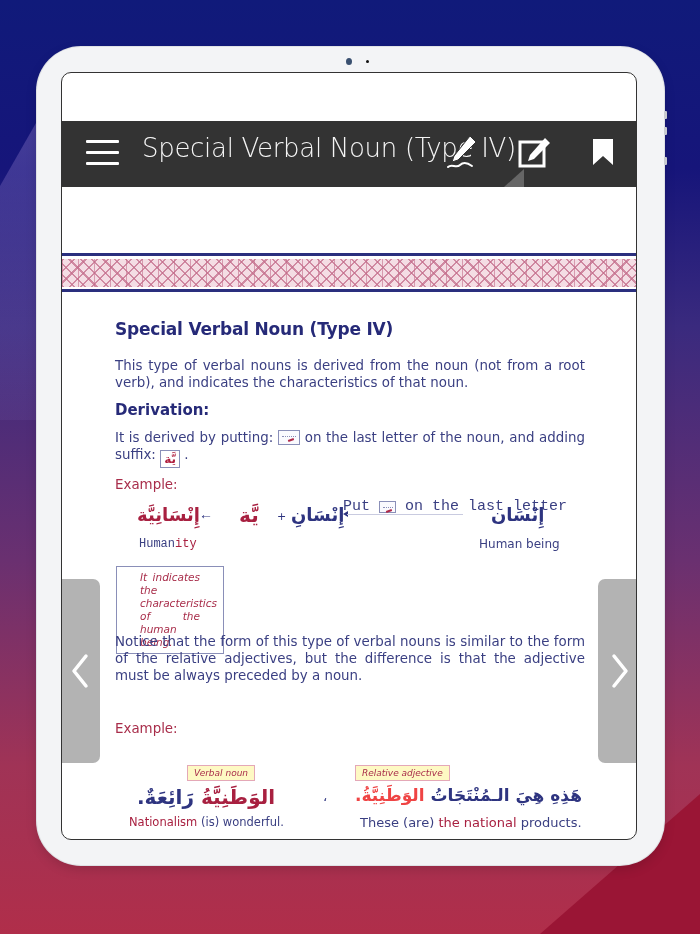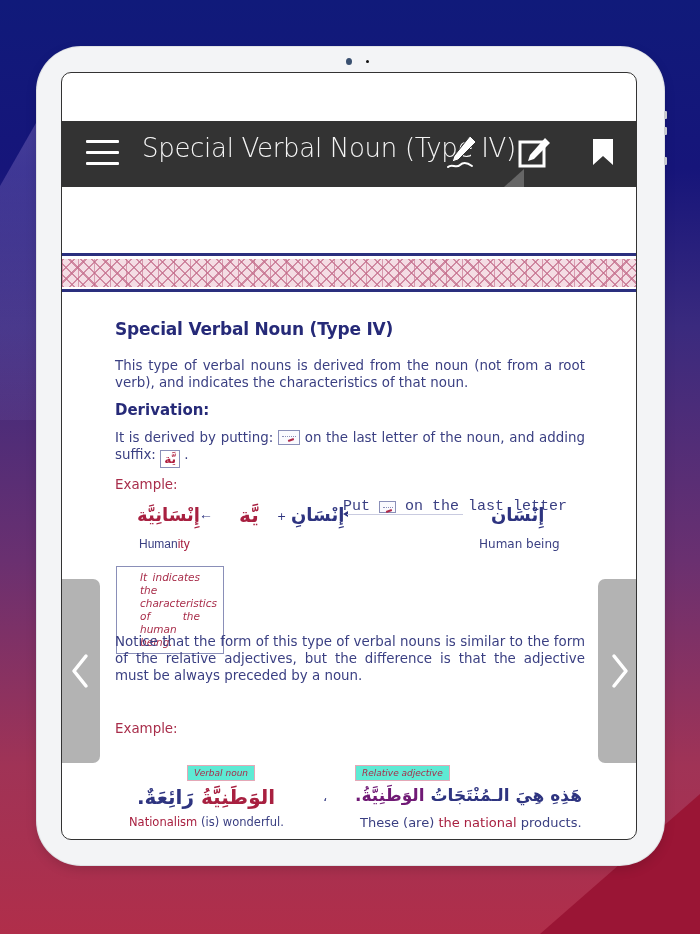--- a/index.html
+++ b/index.html
@@ -68,21 +68,21 @@
   .inline-box { display: inline-block; border: 1px solid #8a8fb8; width: 22px; height: 15px; vertical-align: -3px; position: relative; background: #fafafe; }
   .inline-box .dash { position: absolute; left: 3px; top: 5px; width: 14px; border-top: 1px dotted #8a8fb8; }
   .inline-box .tick { position: absolute; left: 9px; top: 8px; width: 6px; height: 2px; background: #b02848; transform: rotate(-20deg); }
   .suffix-box { display: inline-block; border: 1px solid #8a8fb8; padding: 0 3px; height: 18px; font-size: 12px; color: #b0203f; vertical-align: -4px; font-weight: bold; font-family: "DejaVu Sans", sans-serif; line-height: 16px; }
 
   .ar { font-family: "DejaVu Sans", sans-serif; font-weight: bold; direction: rtl; unicode-bidi: plaintext; }
   .note-box {
     position: absolute; border: 1px solid #8a8fb8; padding: 4px 23px; width: 108px;
     font-family: "DejaVu Sans", sans-serif; font-style: italic; font-size: 10.5px; line-height: 13px; color: #a82d4a; text-align: justify;
   }
-  .tag { display: inline-block; background: #5eead4; border: 1px solid #e4a8b7; font-style: italic; font-size: 9px; color: #a82d4a; padding: 2px 6px; font-family: "DejaVu Sans", sans-serif; }
+  .tag { display: inline-block; background: #fef9c3; border: 1px solid #e4a8b7; font-style: italic; font-size: 9px; color: #a82d4a; padding: 2px 6px; font-family: "DejaVu Sans", sans-serif; }
 
   .nav-btn {
     position: absolute; top: 506px; width: 40px; height: 184px; background: #b3b3b3; border-radius: 7px; cursor: pointer;
   }
   .nav-prev { left: -2px; border-radius: 0 7px 7px 0; }
   .nav-next { right: -2px; border-radius: 7px 0 0 7px; }
   .nav-btn svg { position: absolute; top: 74px; left: 9px; }
 </style>
 </head>
 <body>
@@ -141,21 +141,21 @@
       <span class="inline-box"><span class="dash"></span><span class="tick"></span></span>
       <span>on the last letter of the noun, and adding suffix:</span>
       <span class="suffix-box">يَّة</span>
       <span>.</span>
     </div>
 
     <div class="example-label" style="position:absolute;top:164px;left:0">Example:</div>
 
     <div style="position:absolute;top:188px;left:0;width:470px;height:130px">
       <div class="ar" style="position:absolute;left:22px;top:3px;font-size:18px;color:#a82040">إِنْسَانِيَّة</div>
-      <div style="position:absolute;left:24px;top:36px;font-size:12px;color:#3a3f82;font-family:Liberation Sans, sans-serif">
+      <div style="position:absolute;left:24px;top:36px;font-size:12px;color:#3a3f82;font-family:Liberation Mono, monospace">
         <span>Human</span><span class="red">ity</span>
       </div>
       <div style="position:absolute;left:84px;top:5px;font-size:14px;color:#2e3480">←</div>
       <div class="ar" style="position:absolute;left:124px;top:2px;font-size:20px;color:#a82040">يَّة</div>
       <div style="position:absolute;left:162px;top:9px;font-size:11px;color:#2e3480;font-family:'DejaVu Sans',sans-serif">+</div>
       <div class="ar" style="position:absolute;left:176px;top:3px;font-size:18px;color:#2e3480">إِنْسَانِ</div>
       <div style="position:absolute;left:228px;top:10px;width:0;height:0;border-top:3px solid transparent;border-bottom:3px solid transparent;border-right:5px solid #2e3480"></div>
       <div style="position:absolute;left:232px;top:13px;width:116px;border-top:1px solid #c9cbe0"></div>
       <div style="position:absolute;left:228px;top:-3px;font-size:15px;color:#3a3f82;font-family:Liberation Mono, monospace;white-space:nowrap">
         <span>Put</span>
@@ -179,21 +179,21 @@
         <span style="color:#2e3480">رَائِعَةٌ.</span>
       </div>
       <div style="position:absolute;left:14px;top:50px;font-size:11.5px;font-family:'DejaVu Sans',sans-serif;white-space:nowrap">
         <span class="red">Nationalism</span>
         <span style="color:#3a3f82">(is) wonderful.</span>
       </div>
       <div style="position:absolute;left:208px;top:24px;font-size:13px;color:#2e3480">،</div>
       <div class="tag" style="position:absolute;left:240px;top:0">Relative adjective</div>
       <div class="ar" style="position:absolute;left:240px;top:20px;font-size:17px;white-space:nowrap">
         <span style="color:#2e3480">هَذِهِ هِيَ الـمُنْتَجَاتُ</span>
-        <span style="color:#701a75">الوَطَنِيَّةُ.</span>
+        <span style="color:#ef4444">الوَطَنِيَّةُ.</span>
       </div>
       <div style="position:absolute;left:245px;top:50px;font-size:13px;font-family:'DejaVu Sans',sans-serif;white-space:nowrap">
         <span style="color:#3a3f82">These (are)</span>
         <span class="red">the national</span>
         <span style="color:#3a3f82">products.</span>
       </div>
     </div>
   </div>
 
   <div class="nav-btn nav-prev">

